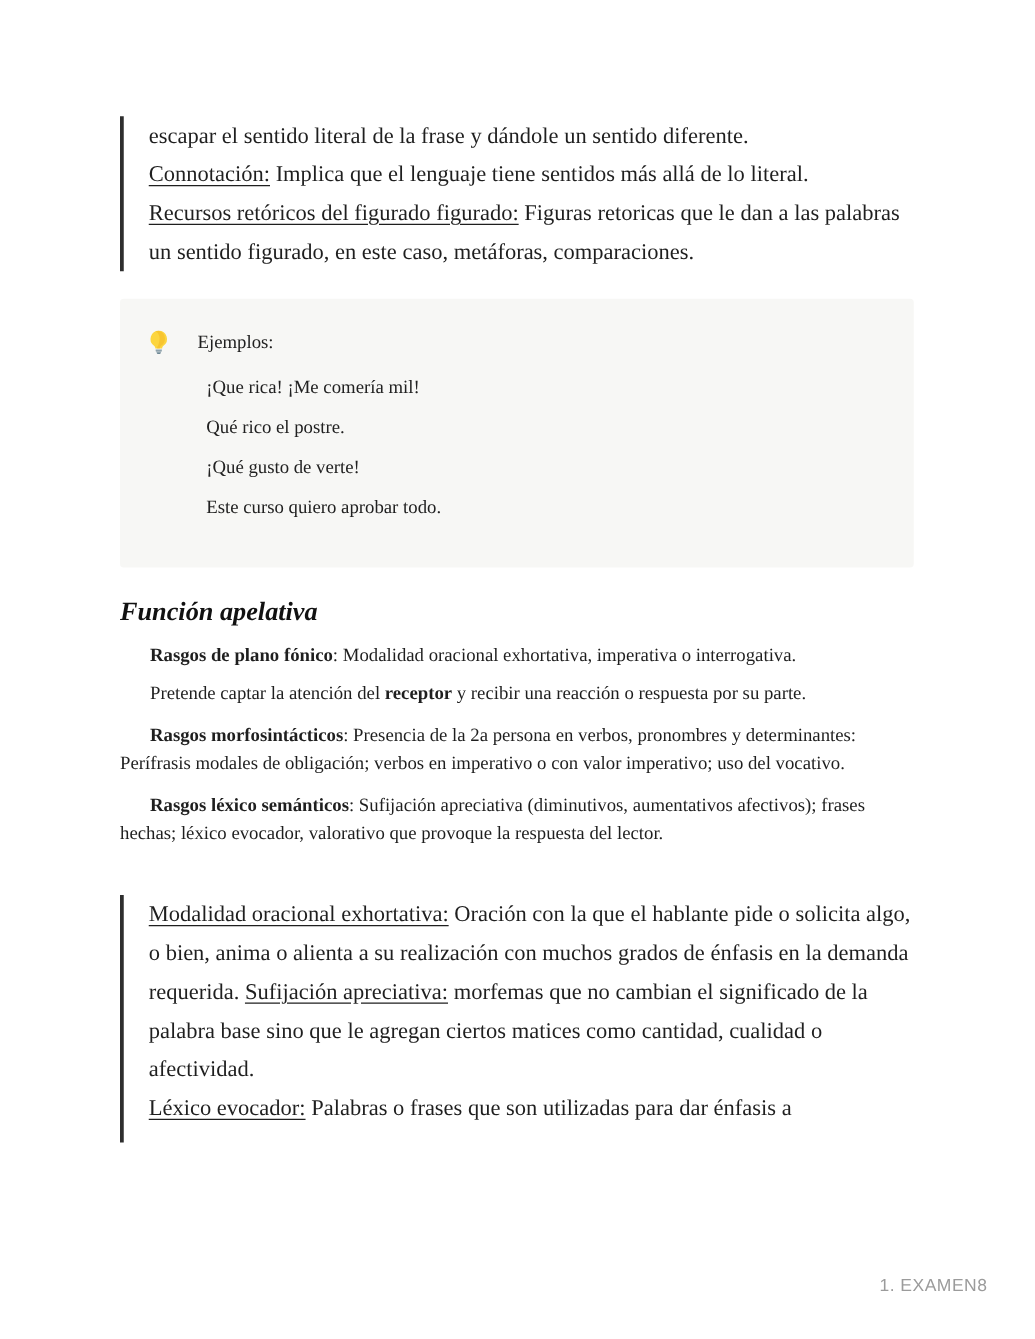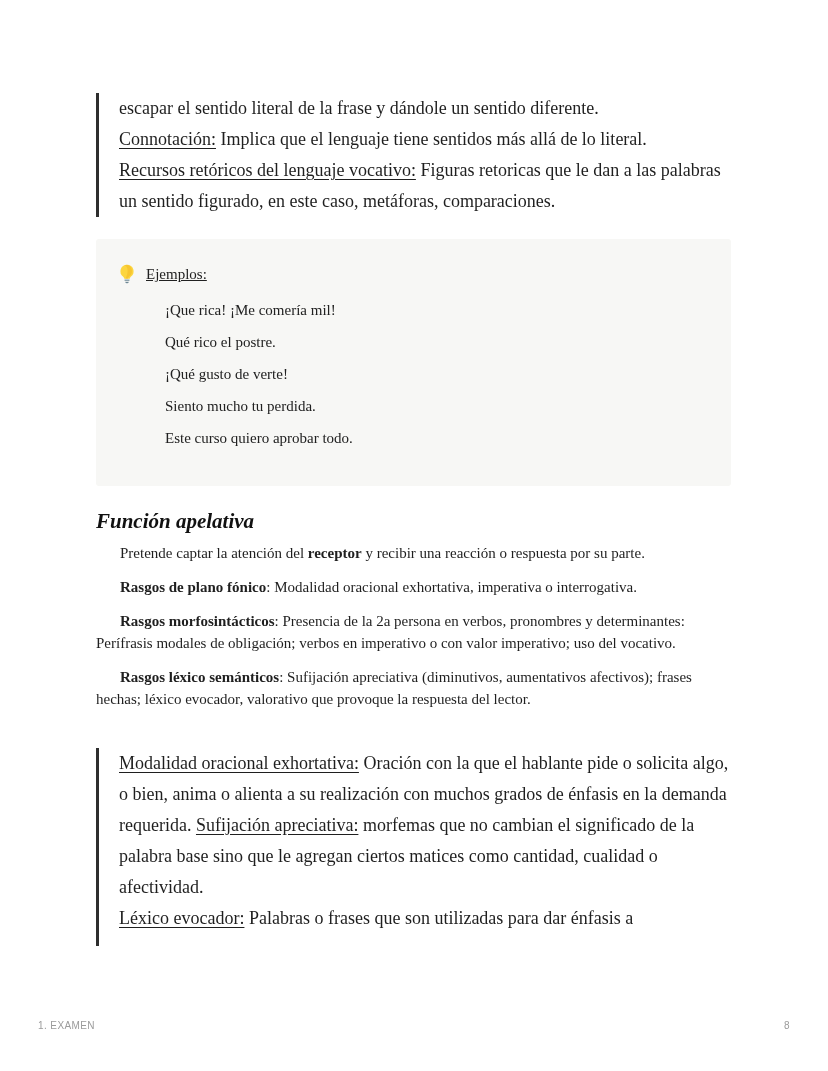--- a/index.html
+++ b/index.html
@@ -34,22 +34,21 @@
     box-sizing: border-box;
     margin-top: 22px;
     width: 635px;
     border-radius: 3px;
     padding: 24px 20px 22px 20px;
     background: #f7f7f5;
   }
   .callout-head {
     display: flex;
     align-items: center;
-    gap: 8px;
-    text-decoration: underline;
+    gap: 20px;
   }
   .callout-head .emoji {
     width: 22px; height: 22px;
     display: inline-flex;
     flex: 0 0 22px;
   }
   .callout-title {
     font-size: 15px;
     line-height: 20px;
   }
@@ -79,65 +78,64 @@
   }
   .body-p.first { margin-top: 8px; }
   .b { font-weight: bold; }
   
   .footer {
     position: absolute;
     left: 38px;
     right: 38px;
     top: 1020px;
     display: flex;
-    justify-content: space-between;
+    justify-content: flex-end;
     font-family: "Liberation Sans", sans-serif;
-    font-size: 10px;
+    font-size: 14px;
     letter-spacing: 0.4px;
     color: #9b9b9b;
   }
 </style>
 </head>
 <body>
 
 <div class="page">
   <div class="content">
 
     <blockquote class="quote quote-top" style="border-left-color: rgb(46, 46, 46);">
       <p>escapar el sentido literal de la frase y dándole un sentido diferente.</p>
       <p><span class="u">Connotación:</span><span> Implica que el lenguaje tiene sentidos más allá de lo literal.</span></p>
-      <p><span class="u">Recursos retóricos del lenguaje vocativo:</span><span> Figuras retoricas  que le dan a las palabras un sentido figurado, en este caso, metáforas, comparaciones.</span></p>
+      <p><span class="u">Recursos retóricos del figurado figurado:</span><span> Figuras retoricas  que le dan a las palabras un sentido figurado, en este caso, metáforas, comparaciones.</span></p>
     </blockquote>
 
     <div class="callout" style="background: rgb(247, 247, 245);">
       <div class="callout-head">
         <span class="emoji">
           <svg width="22" height="22" viewBox="0 0 24 24" aria-hidden="true">
             <path d="M12 1.8a7.2 7.2 0 0 0-4.1 13.1c.7.5 1.1 1.4 1.1 2.3h6c0-.9.4-1.8 1.1-2.3A7.2 7.2 0 0 0 12 1.8z" fill="#fcd53f"></path>
             <path d="M12 1.8a7.2 7.2 0 0 0-2.5.5c1.9 1 3.2 3.3 3.2 6 0 3.4-1 6.2-2.4 8.9h2.6c0-.9.4-1.8 1.1-2.3A7.2 7.2 0 0 0 12 1.8z" fill="#f2b824" opacity="0.55"></path>
             <path d="M9.3 18h5.4v1.1c0 .5-.4.9-.9.9H10.2c-.5 0-.9-.4-.9-.9z" fill="#8fa3ad"></path>
             <path d="M10 20.6h4l-.5.9c-.2.3-.6.5-1 .5h-1c-.4 0-.8-.2-1-.5z" fill="#6e8894"></path>
           </svg>
         </span>
         <span class="callout-title">Ejemplos:</span>
       </div>
       <div class="callout-body">
         <p class="example">¡Que rica! ¡Me comería mil!</p>
         <p class="example">Qué rico el postre.</p>
         <p class="example">¡Qué gusto de verte!</p>
-        <p class="example">Siento mucho tu perdida.</p>
         <p class="example">Este curso quiero aprobar todo.</p>
       </div>
     </div>
 
     <h2 class="section-heading">Función apelativa</h2>
 
+    <p class="body-p"><span class="b">Rasgos de plano fónico</span><span>: Modalidad oracional exhortativa, imperativa o interrogativa.</span></p>
+
     <p class="body-p first"><span>Pretende captar la atención del </span><span class="b">receptor</span><span> y recibir una reacción o respuesta por su parte.</span></p>
-
-    <p class="body-p"><span class="b">Rasgos de plano fónico</span><span>: Modalidad oracional exhortativa, imperativa o interrogativa.</span></p>
 
     <p class="body-p"><span class="b">Rasgos morfosintácticos</span><span>: Presencia de la 2a persona en verbos, pronombres y determinantes: Perífrasis modales de obligación; verbos en imperativo o con valor imperativo; uso del vocativo.</span></p>
 
     <p class="body-p"><span class="b">Rasgos léxico semánticos</span><span>: Sufijación apreciativa (diminutivos, aumentativos afectivos); frases hechas; léxico evocador, valorativo que provoque la respuesta del lector.</span></p>
 
     <blockquote class="quote quote-bottom" style="border-left-color: rgb(46, 46, 46);">
       <p><span class="u">Modalidad oracional exhortativa:</span><span> Oración con la que el hablante pide o solicita algo, o bien, anima o alienta a su realización con muchos grados de énfasis en la demanda requerida. </span><span class="u">Sufijación apreciativa:</span><span> morfemas que no cambian el significado de la palabra base sino que le agregan ciertos matices como cantidad, cualidad o afectividad.</span></p>
       <p><span class="u">Léxico evocador:</span><span> Palabras o frases que son utilizadas para dar énfasis a</span></p>
     </blockquote>
 

